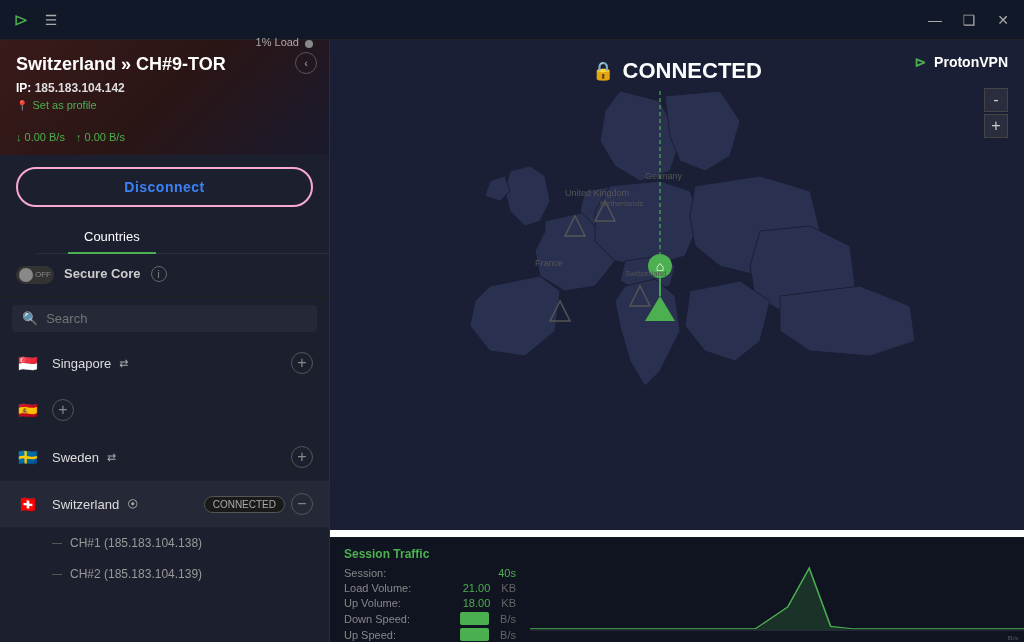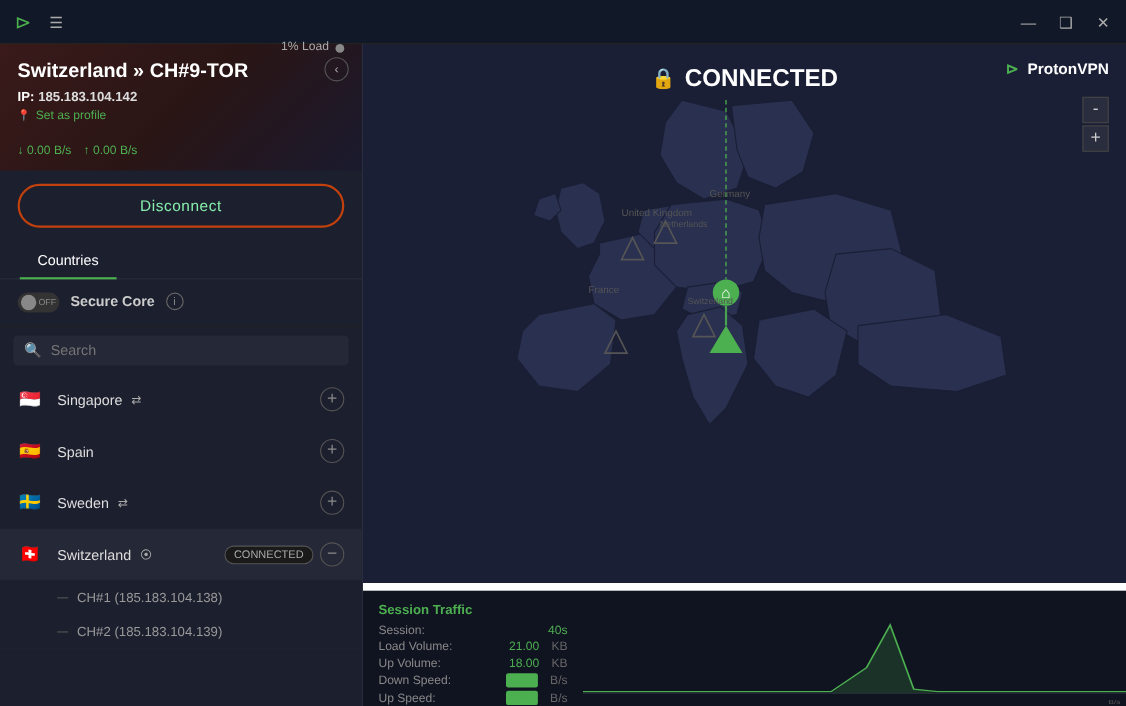--- a/index.html
+++ b/index.html
@@ -122,36 +122,37 @@
       align-items: center;
       justify-content: center;
       cursor: pointer;
       font-size: 11px;
     }
 
     
     .disconnect-btn {
       margin: 12px 16px;
       background: transparent;
-      border: 2px solid #c2410c;
+      border: 2px solid #f9a8d4;
       border-radius: 25px;
-      color: #86efac;
+      color: #3b82f6;
       font-size: 14px;
-      font-weight: 400;
+      font-weight: 700;
       padding: 10px;
       cursor: pointer;
       width: calc(100% - 32px);
       letter-spacing: 0.5px;
     }
 
     
     .tabs {
       display: flex;
       border-bottom: 1px solid #2a2d3e;
-      padding: 0 18px;
+      padding: 0 32px;
+      margin-left: 36px;
     }
     .tab {
       padding: 10px 16px 8px;
       font-size: 13px;
       cursor: pointer;
       color: #999;
       border-bottom: 2px solid transparent;
       margin-bottom: -1px;
     }
     .tab.active {
@@ -531,23 +532,20 @@
         <div class="country-flag">🇸🇬</div>
         <div class="country-name">
           <span>Singapore</span>
           <span class="p2p-icon" title="P2P">⇄</span>
         </div>
         <div class="country-plus">+</div>
       </div>
 
       <div class="country-item">
         <div class="country-flag">🇪🇸</div>
-        <div class="country-name">
-          <span>Spain</span>
-        </div>
         <div class="country-plus">+</div>
       </div>
 
       <div class="country-item">
         <div class="country-flag">🇸🇪</div>
         <div class="country-name">
           <span>Sweden</span>
           <span class="p2p-icon" title="P2P">⇄</span>
         </div>
         <div class="country-plus">+</div>

